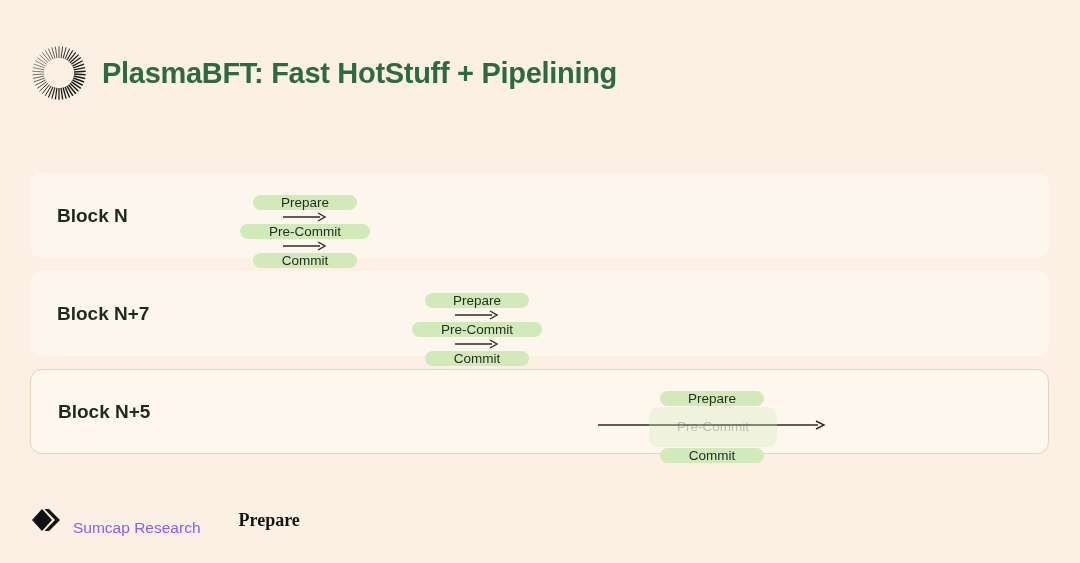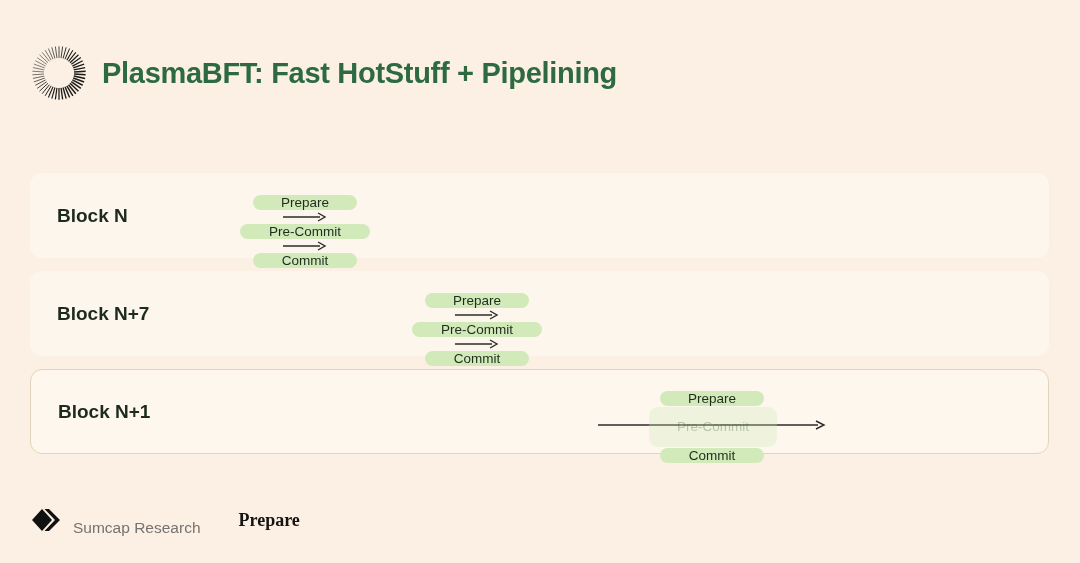--- a/index.html
+++ b/index.html
@@ -59,21 +59,21 @@
     height:40px; width:128px;
     display:flex; align-items:center; justify-content:center;
     font-size:13.5px; color:rgba(60,80,60,0.30); white-space:nowrap;
   }
 
   
   .footer { position:absolute; left:30px; top:503px; display:flex; align-items:center; gap:38px; }
   .brand { display:flex; align-items:center; gap:9px; }
   .brand-mark { width:34px; height:26px; flex:none; }
   .brand-mark svg { display:block; }
-  .brand-name { font-size:15.5px; color:#737373; white-space:nowrap;margin-top:16px; }
+  .brand-name { font-size:15.5px; color:#8b5cf6; white-space:nowrap;margin-top:16px; }
   .brand-serif { font-family:"Liberation Serif", serif; font-size:18px; font-weight:bold; color:#141414; white-space:nowrap; }
 </style>
 </head>
 <body>
 
 <div class="slide">
 
   <div class="header">
     <span class="logo-mark">
       <svg viewBox="0 0 100 100" aria-hidden="true">
@@ -168,21 +168,21 @@
           <svg width="46" height="14" viewBox="0 0 46 14">
             <path d="M1 7 H38" stroke="#2b2b2b" stroke-width="1.4" fill="none"></path>
             <path d="M36 3 L43 7 L36 11" stroke="#2b2b2b" stroke-width="1.4" fill="none"></path>
           </svg>
         </span>
         <div class="pill">Commit</div>
       </div>
     </div>
 
     <div class="row bordered">
-      <div class="row-label">Block N+1</div>
+      <div class="row-label">Block N+5</div>
       <div class="flow flow-3">
         <div class="pill">Prepare</div>
         <div class="long-seg">
           <span class="long-arrow">
             <svg width="230" height="14" viewBox="0 0 230 14">
               <path d="M1 7 H221" stroke="#2b2b2b" stroke-width="1.4" fill="none"></path>
               <path d="M219 3 L227 7 L219 11" stroke="#2b2b2b" stroke-width="1.4" fill="none"></path>
             </svg>
           </span>
           <div class="ghost">Pre-Commit</div>

